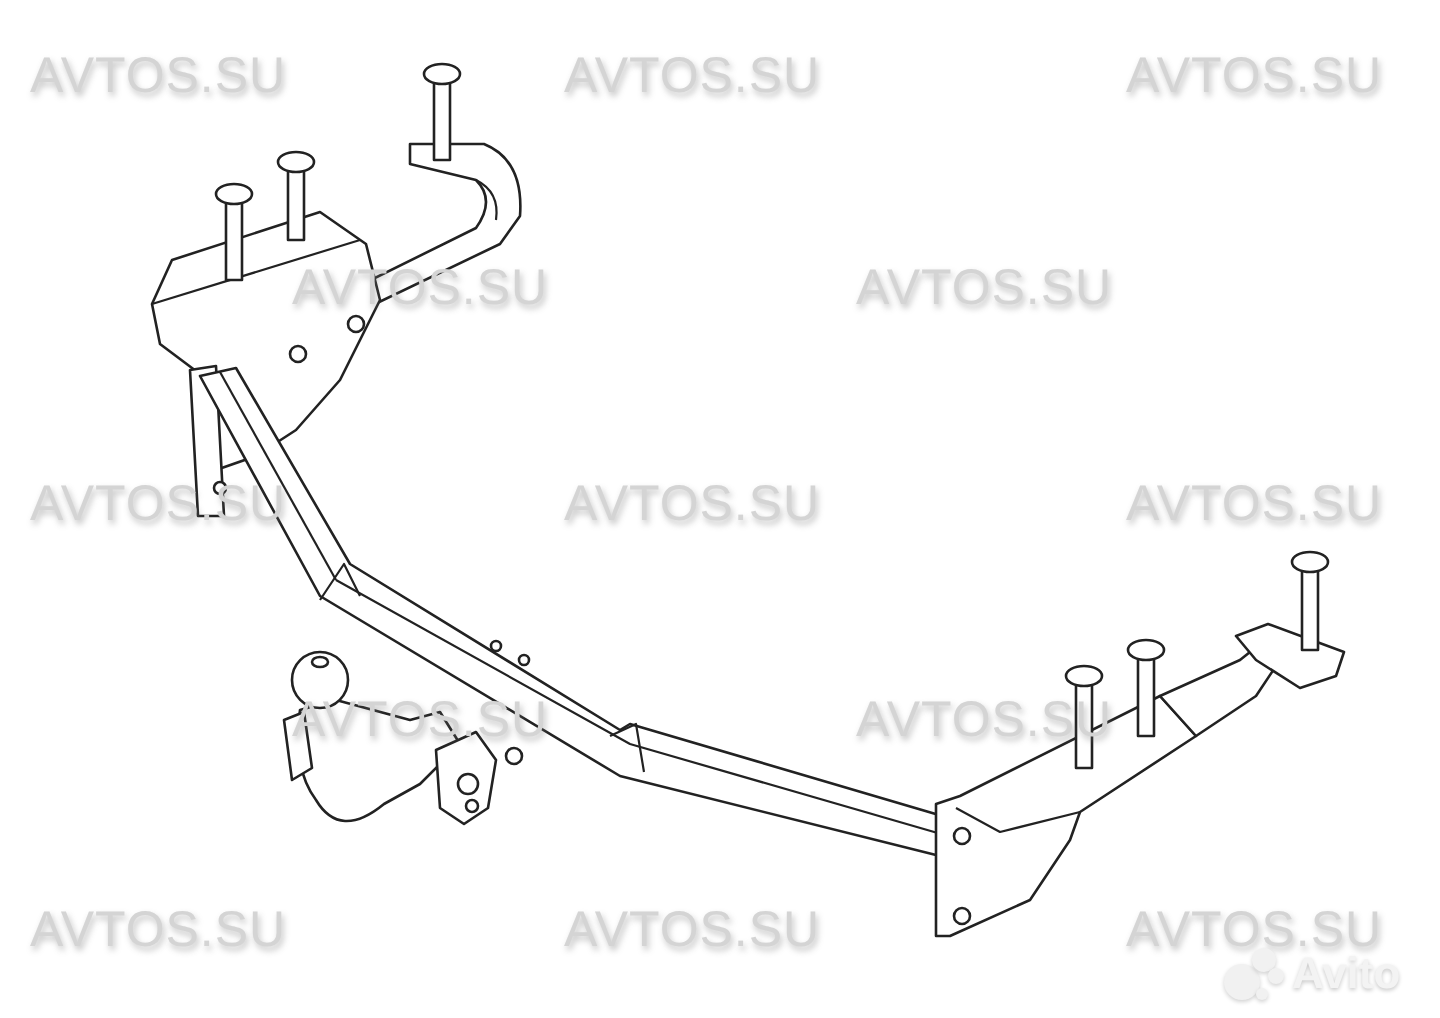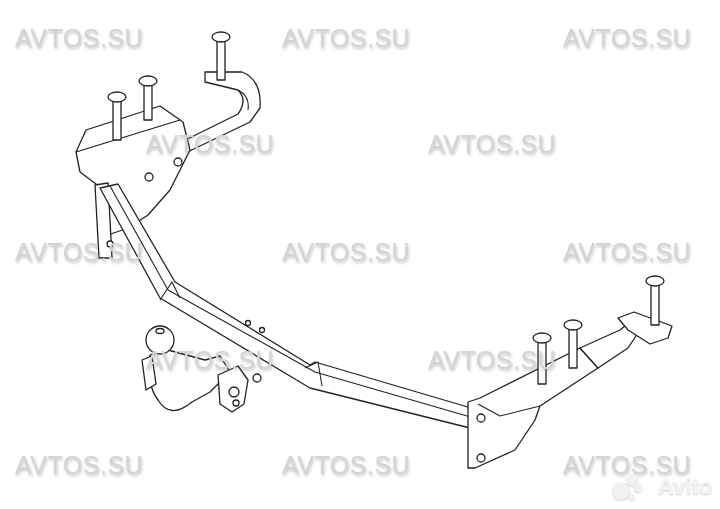--- a/index.html
+++ b/index.html
@@ -28,21 +28,21 @@
     .avito-dots span {
       position: absolute; border-radius: 50%;
       background: #f1f1f1;
       box-shadow: 0 1px 2px rgba(0,0,0,0.18);
     }
     .avito-word {
       font-family: "Liberation Sans", sans-serif;
       font-size: 22px; font-weight: bold;
       color: #f3f3f3;
       text-shadow: 0 1px 2px rgba(0,0,0,0.22);
-      margin-left: 12px;
+      margin-left: 0px;
     }
     svg { position: absolute; left: 0; top: 0; z-index: 1; }
     svg .ln { fill: #ffffff; stroke: #222; stroke-width: 1.3; stroke-linejoin: round; }
     svg .ln2 { fill: none; stroke: #222; stroke-width: 1.1; stroke-linejoin: round; }
   </style>
 </head>
 <body>
 
 <div class="canvas">
   <svg width="720" height="509" viewBox="0 0 720 509">

